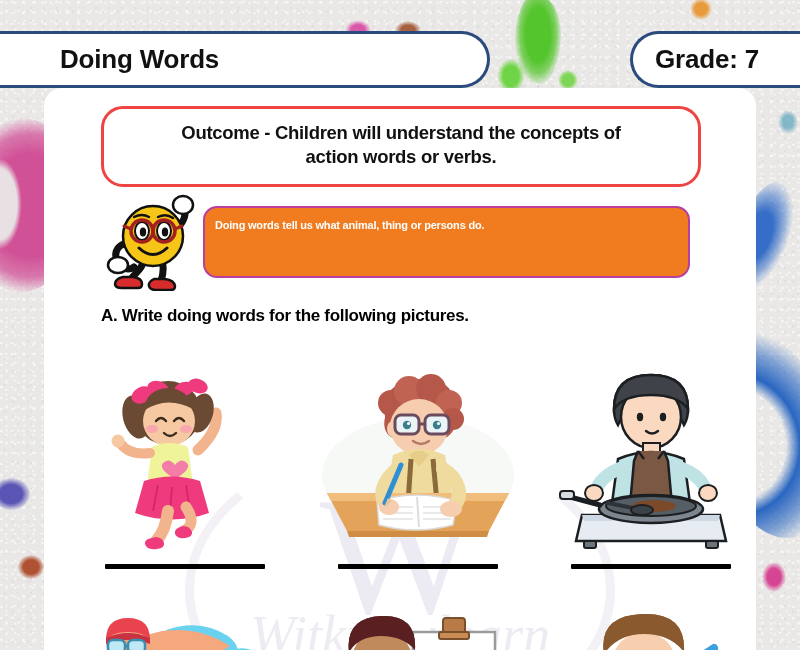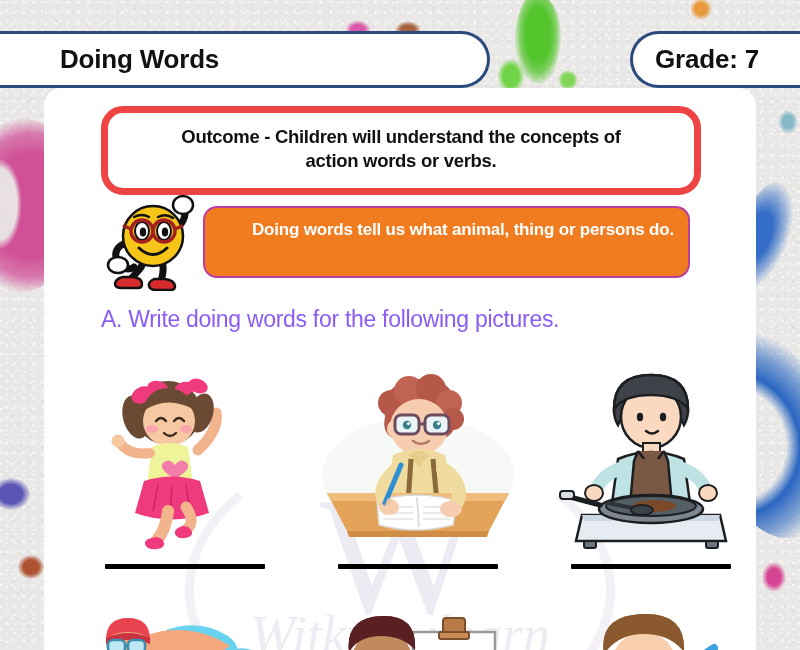--- a/index.html
+++ b/index.html
@@ -200,50 +200,50 @@
     border: 9px solid #f1eff5;
     border-radius: 50%;
     border-top-color: transparent;
     opacity: .85;
   }
 
   
   .outcome {
     position: absolute; left: 57px; top: 18px;
     width: 600px; padding: 12px 22px 14px;
-    border: 7px solid #ef4444;
+    border: 3px solid #ef4444;
     border-radius: 22px;
     background: #fff;
     text-align: center;
   }
   .outcome-text {
     font-size: 18.5px; font-weight: 700; color: #111;
     line-height: 1.32; letter-spacing: -.3px;
   }
 
   
   .note-wrap { position: absolute; left: 57px; top: 108px; width: 600px; height: 95px; }
   .note-box {
     position: absolute; left: 102px; top: 10px;
     width: 487px; height: 72px;
     background: #f07c1f;
     border: 2px solid #b83fa0;
     border-radius: 14px;
     padding: 9px 14px 0 10px;
   }
   .note-line {
-    color: #ffffff; font-size: 17px; font-weight: 600;
-    line-height: 1.55; letter-spacing: -.2px; white-space: nowrap; text-align: right;
+    color: #ffffff; font-size: 11px; font-weight: 600;
+    line-height: 1.55; letter-spacing: -.2px; white-space: nowrap;
   }
   .mascot { position: absolute; left: 0px; top: -5px; width: 110px; height: 100px; }
 
   
   .section-a {
     position: absolute; left: 57px; top: 218px;
-    font-size: 23px; font-weight: 400; color: #8b5cf6;
+    font-size: 17px; font-weight: 700; color: #000000;
     letter-spacing: -.3px;
   }
 
   
   .pic-row {
     position: absolute; left: 24px; top: 262px;
     width: 700px; height: 200px;
     display: flex; justify-content: space-around; align-items: flex-end;
   }
   .pic-cell { width: 210px; height: 195px; position: relative; }

